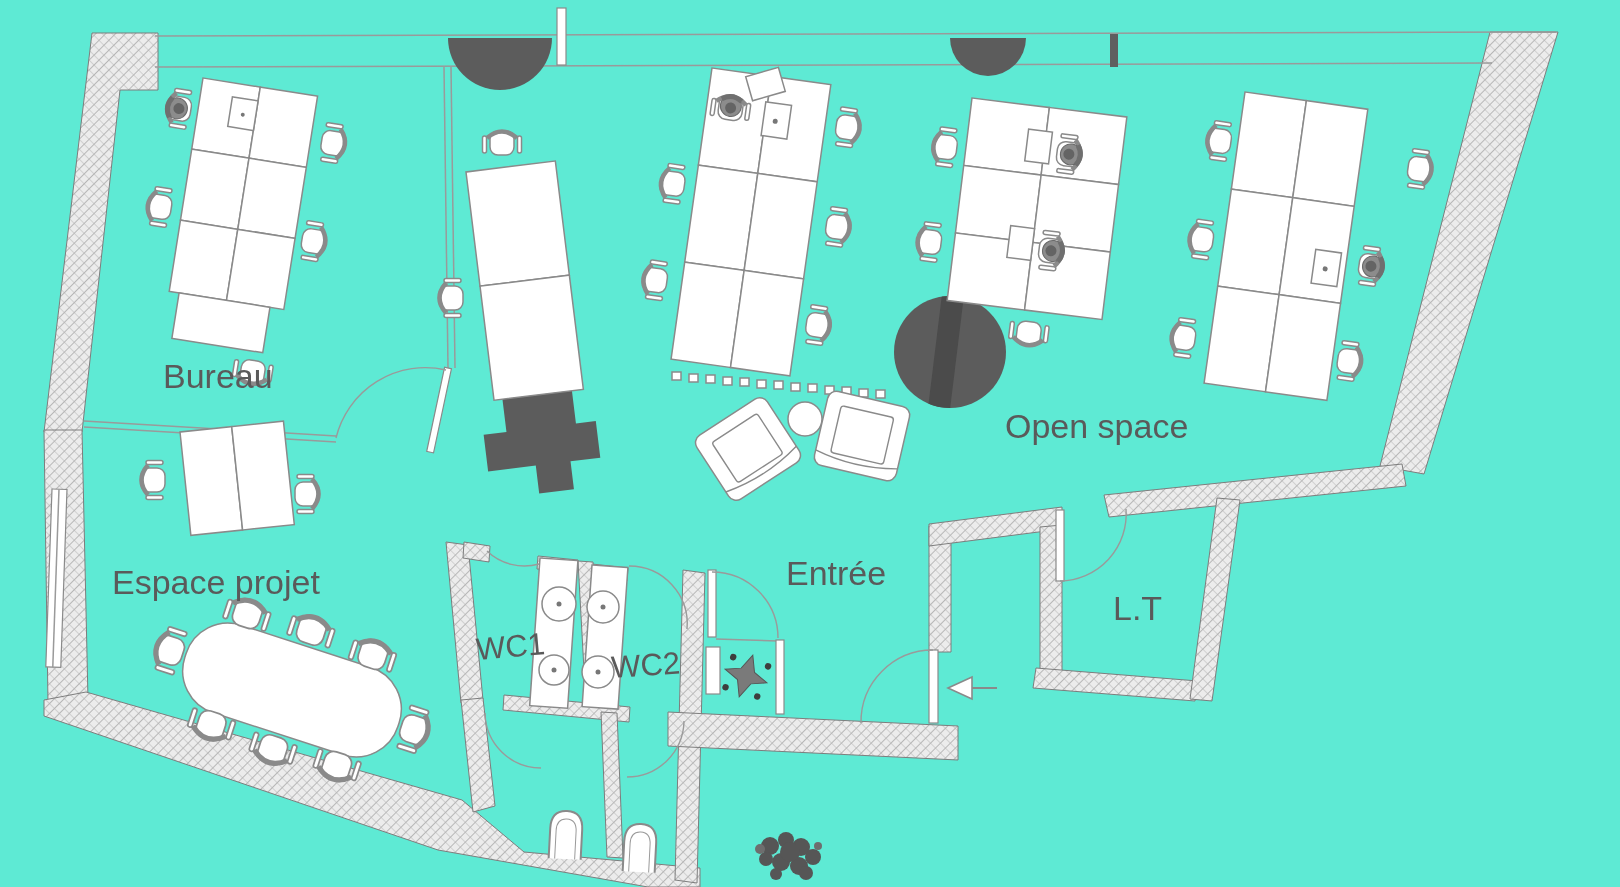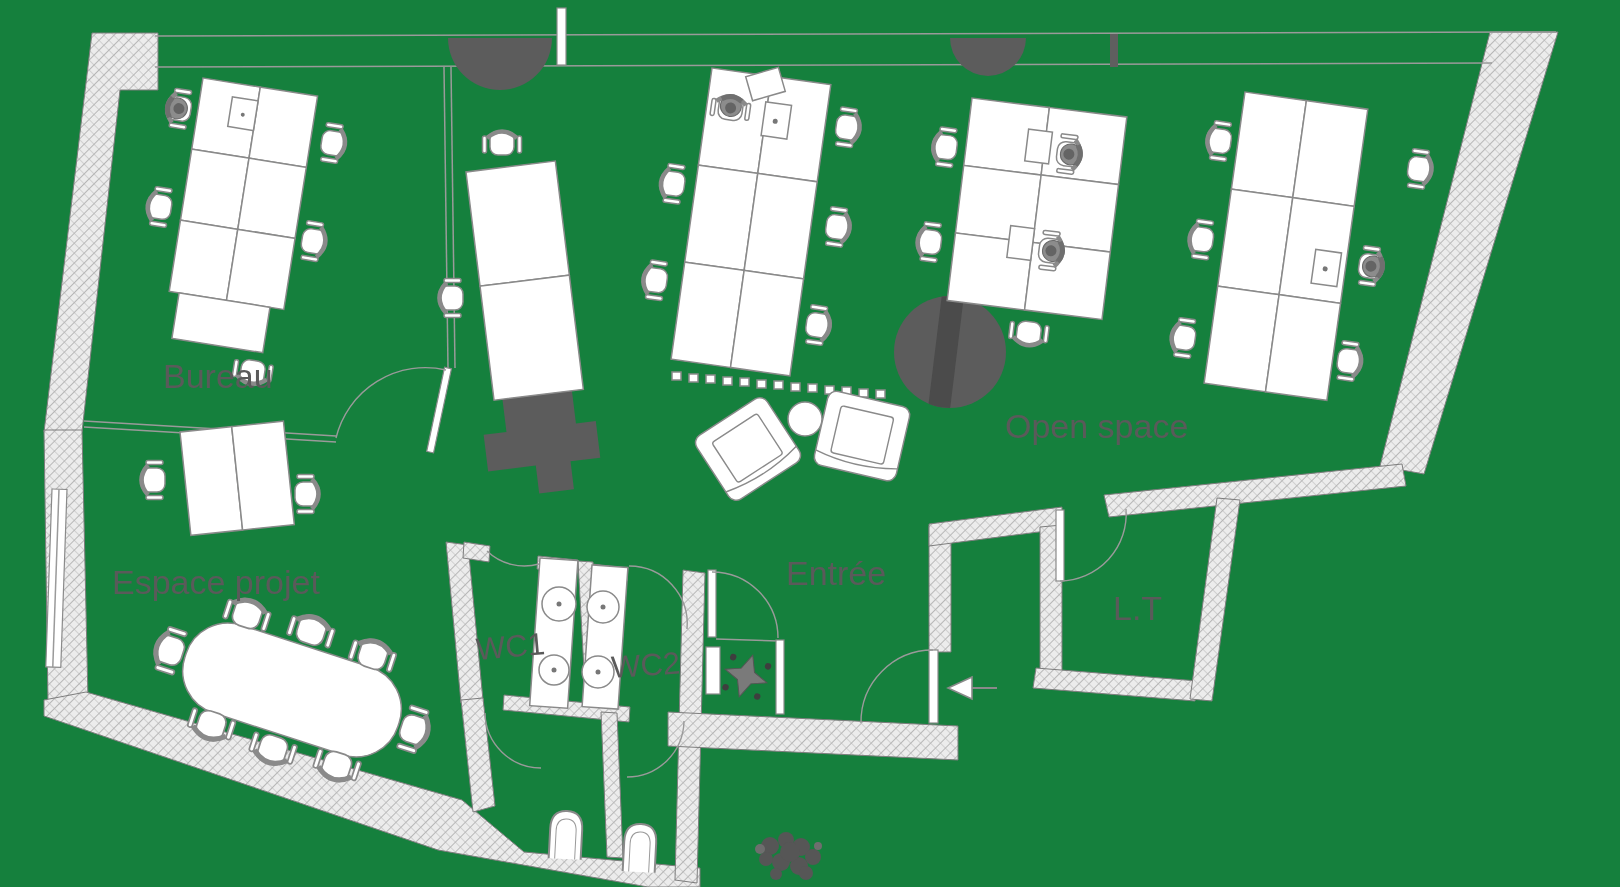--- a/index.html
+++ b/index.html
@@ -1,16 +1,16 @@
 <!DOCTYPE html>
 <html><head>
 <meta charset="utf-8">
 <style>
   html,body{margin:0;padding:0;background:#fff;}
-  .plan-wrap{position:relative;width:1620px;height:887px;background:#15803d;overflow:hidden;}
+  .plan-wrap{position:relative;width:1620px;height:887px;background:#5eead4;overflow:hidden;}
   svg{display:block;}
   .d{fill:#ffffff;stroke:#8a8a8a;stroke-width:1.5;}
   .ln{fill:#ffffff;stroke:#8a8a8a;stroke-width:1.5;}
   .wall{fill:url(#hatch);stroke:#7d7d7d;stroke-width:1;}
   .thin{stroke:#9a9a9a;stroke-width:1.5;fill:none;}
   .arc{stroke:#9a9a9a;stroke-width:1.4;fill:none;}
   .leaf{fill:#ffffff;stroke:#8a8a8a;stroke-width:1.2;}
   .dark{fill:#5c5c5c;stroke:none;}
   .lbl{font-family:"Liberation Sans","DejaVu Sans",sans-serif;fill:#5a5a5a;}
   .big{font-size:34px;}

